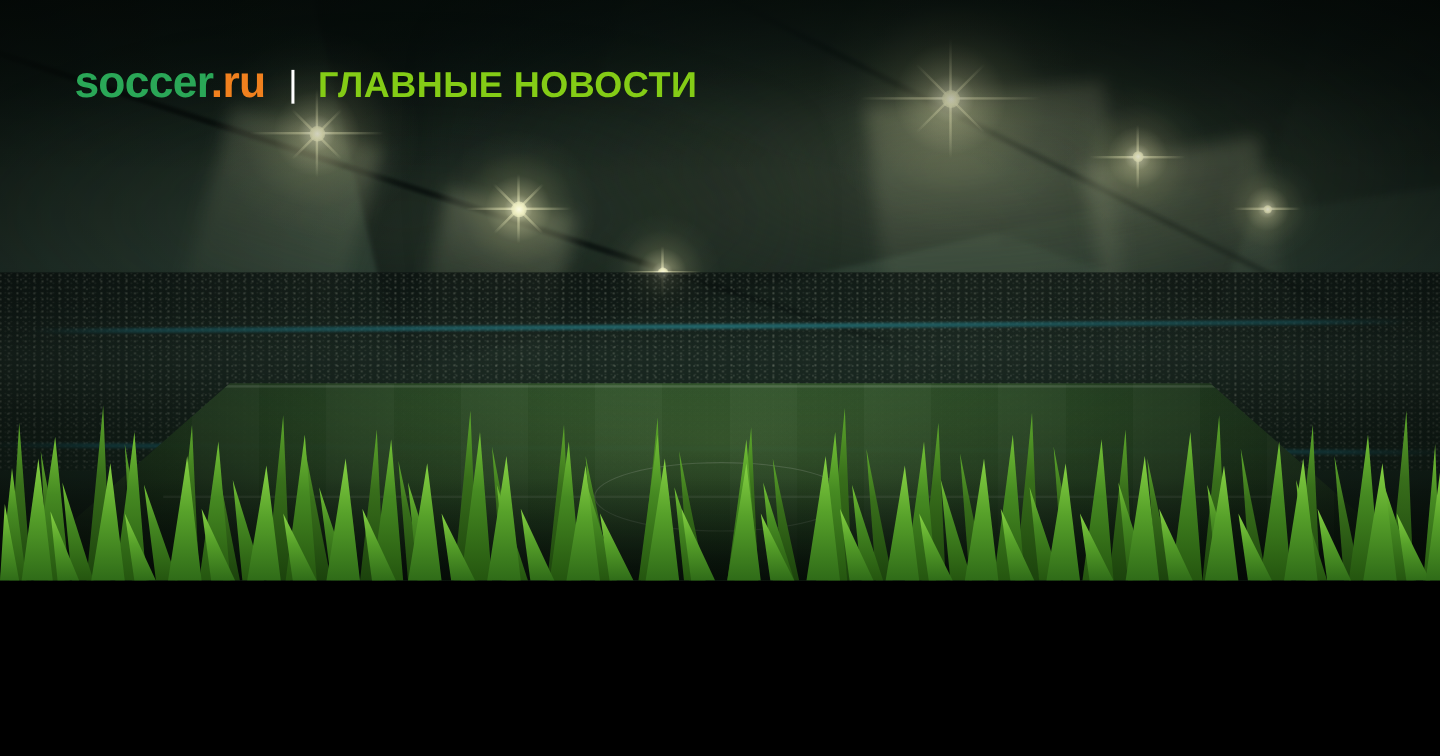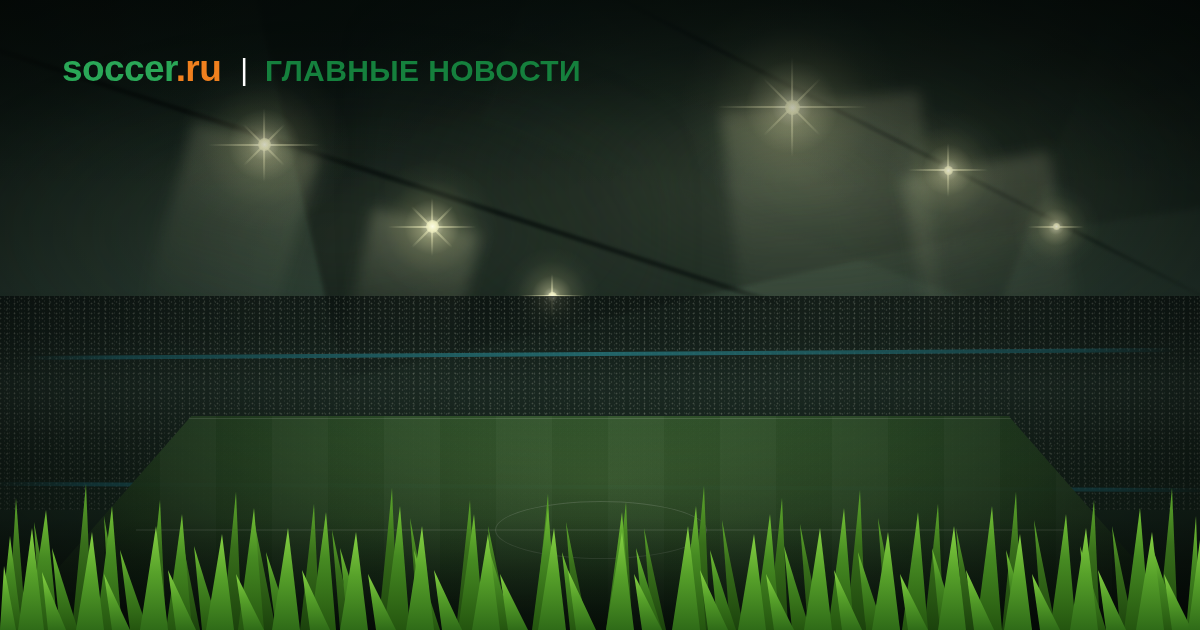--- a/index.html
+++ b/index.html
@@ -7,21 +7,21 @@
     padding: 0;
     background: #000;
   }
   body {
     font-family: "Liberation Sans", sans-serif;
   }
 
   .card {
     position: relative;
     width: 1200px;
-    height: 630px;
+    height: 484px;
     overflow: hidden;
     background: #0a140e;
   }
 
   
   .scene {
     position: absolute;
     inset: 0;
     overflow: hidden;
   }
@@ -348,21 +348,21 @@
   .sep {
     display: inline-block;
     color: #ffffff;
     font-size: 30px;
     font-weight: 400;
     margin: 0 17px 0 19px;
     position: relative;
     top: -1px;
   }
   .kicker {
-    color: #15803d;
+    color: #84cc16;
     font-size: 30px;
     font-weight: bold;
     letter-spacing: 0.4px;
     line-height: 1;
   }
 
   
   .headline {
     position: absolute;
     left: 60px;

